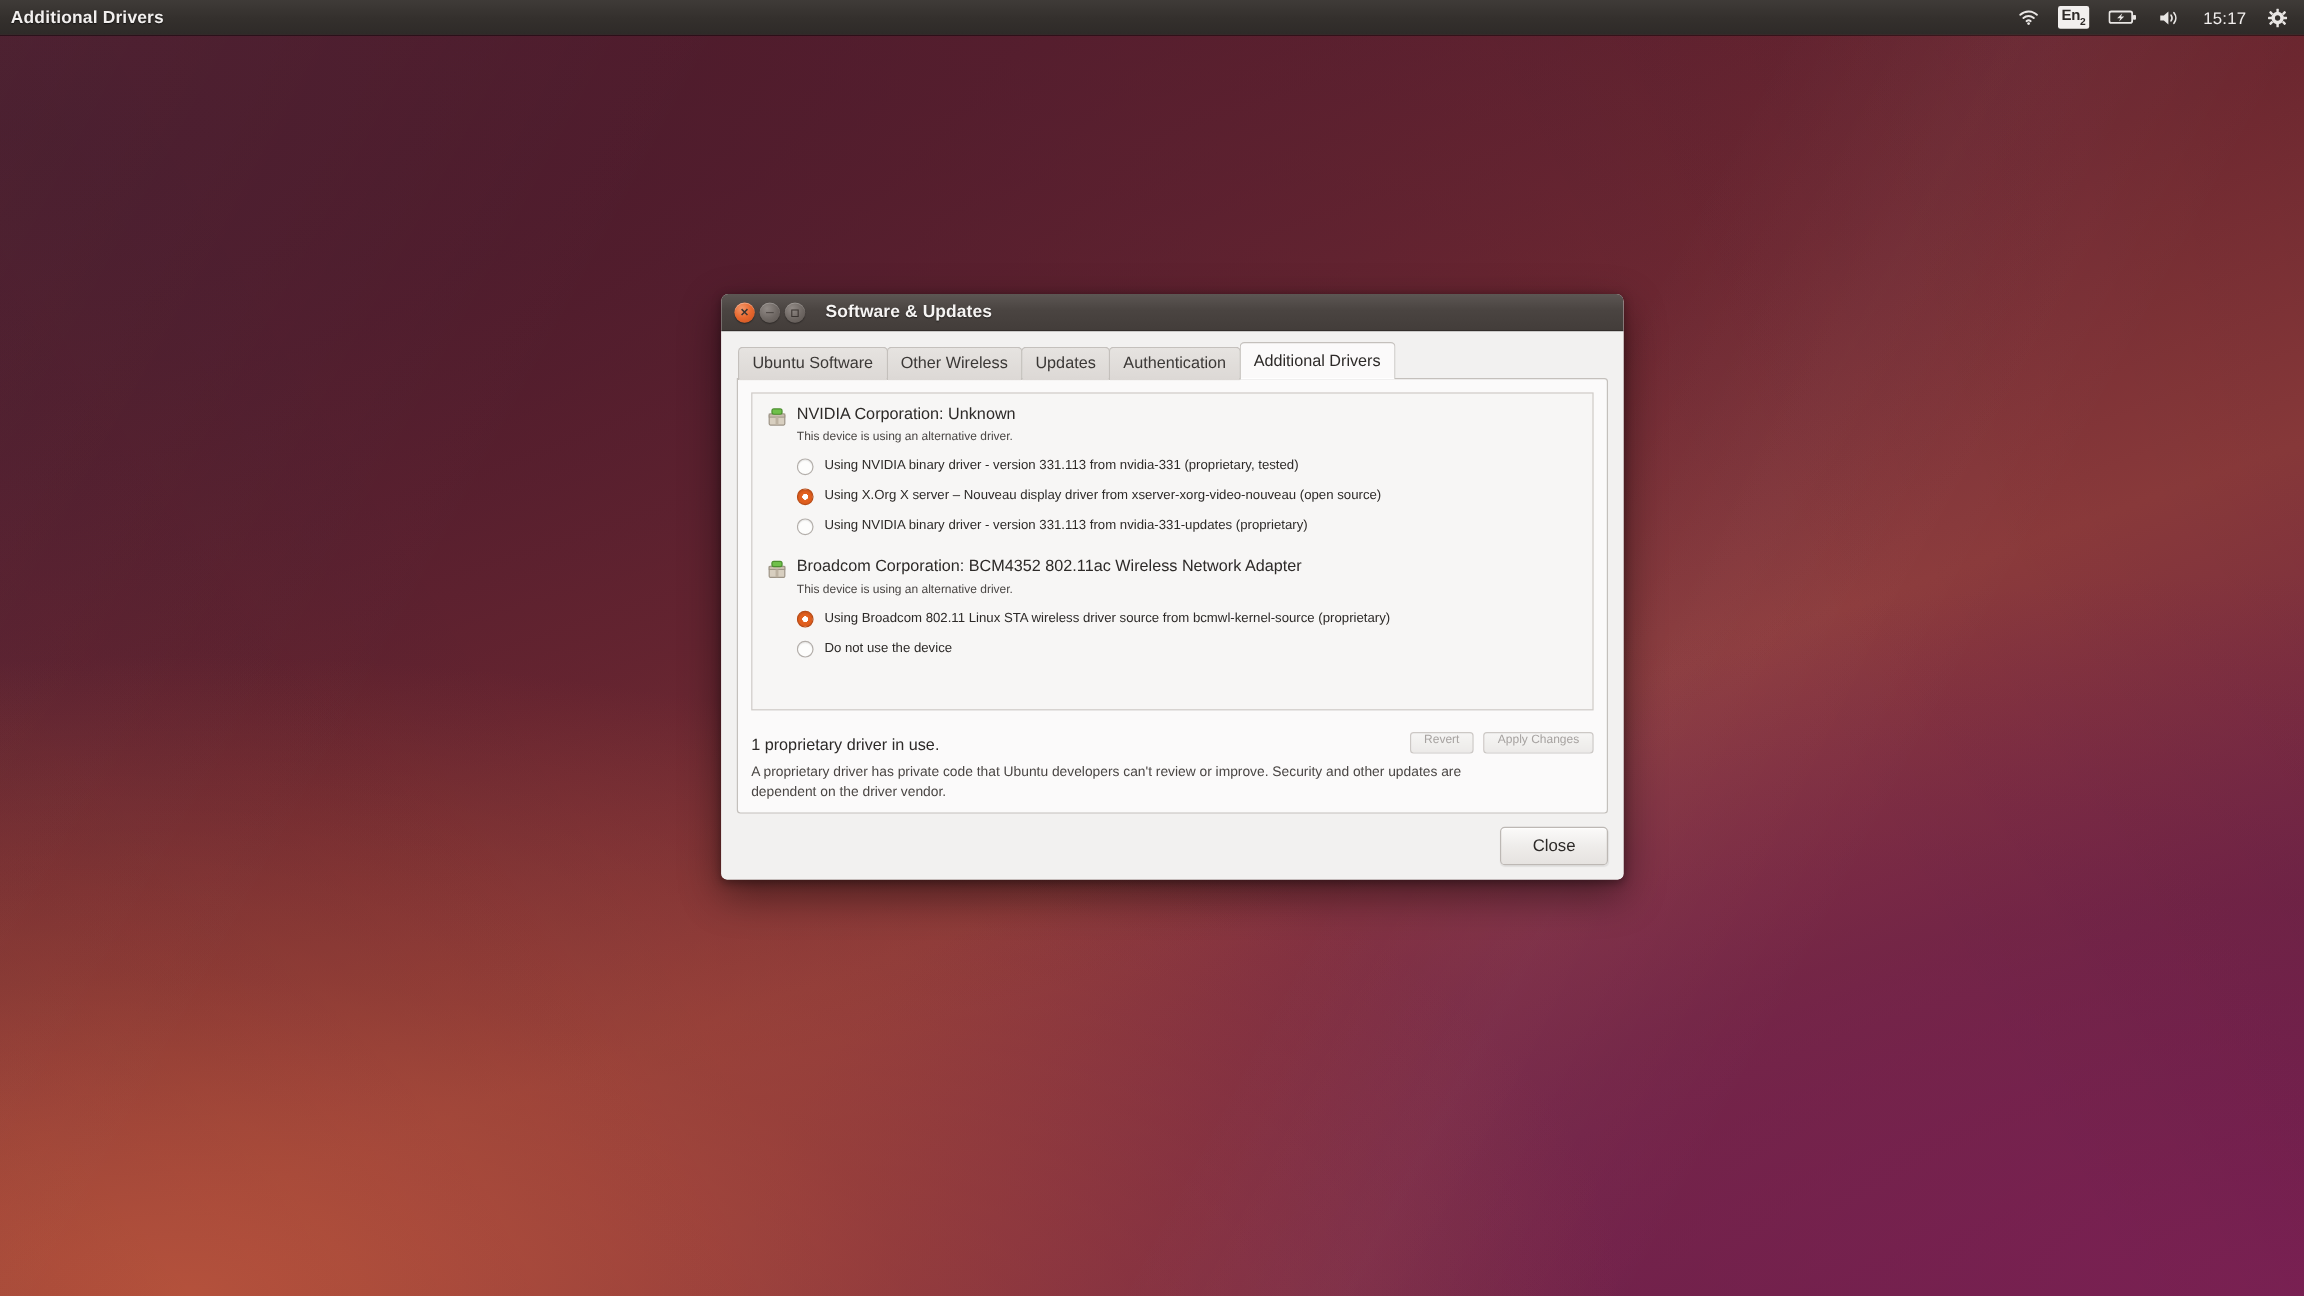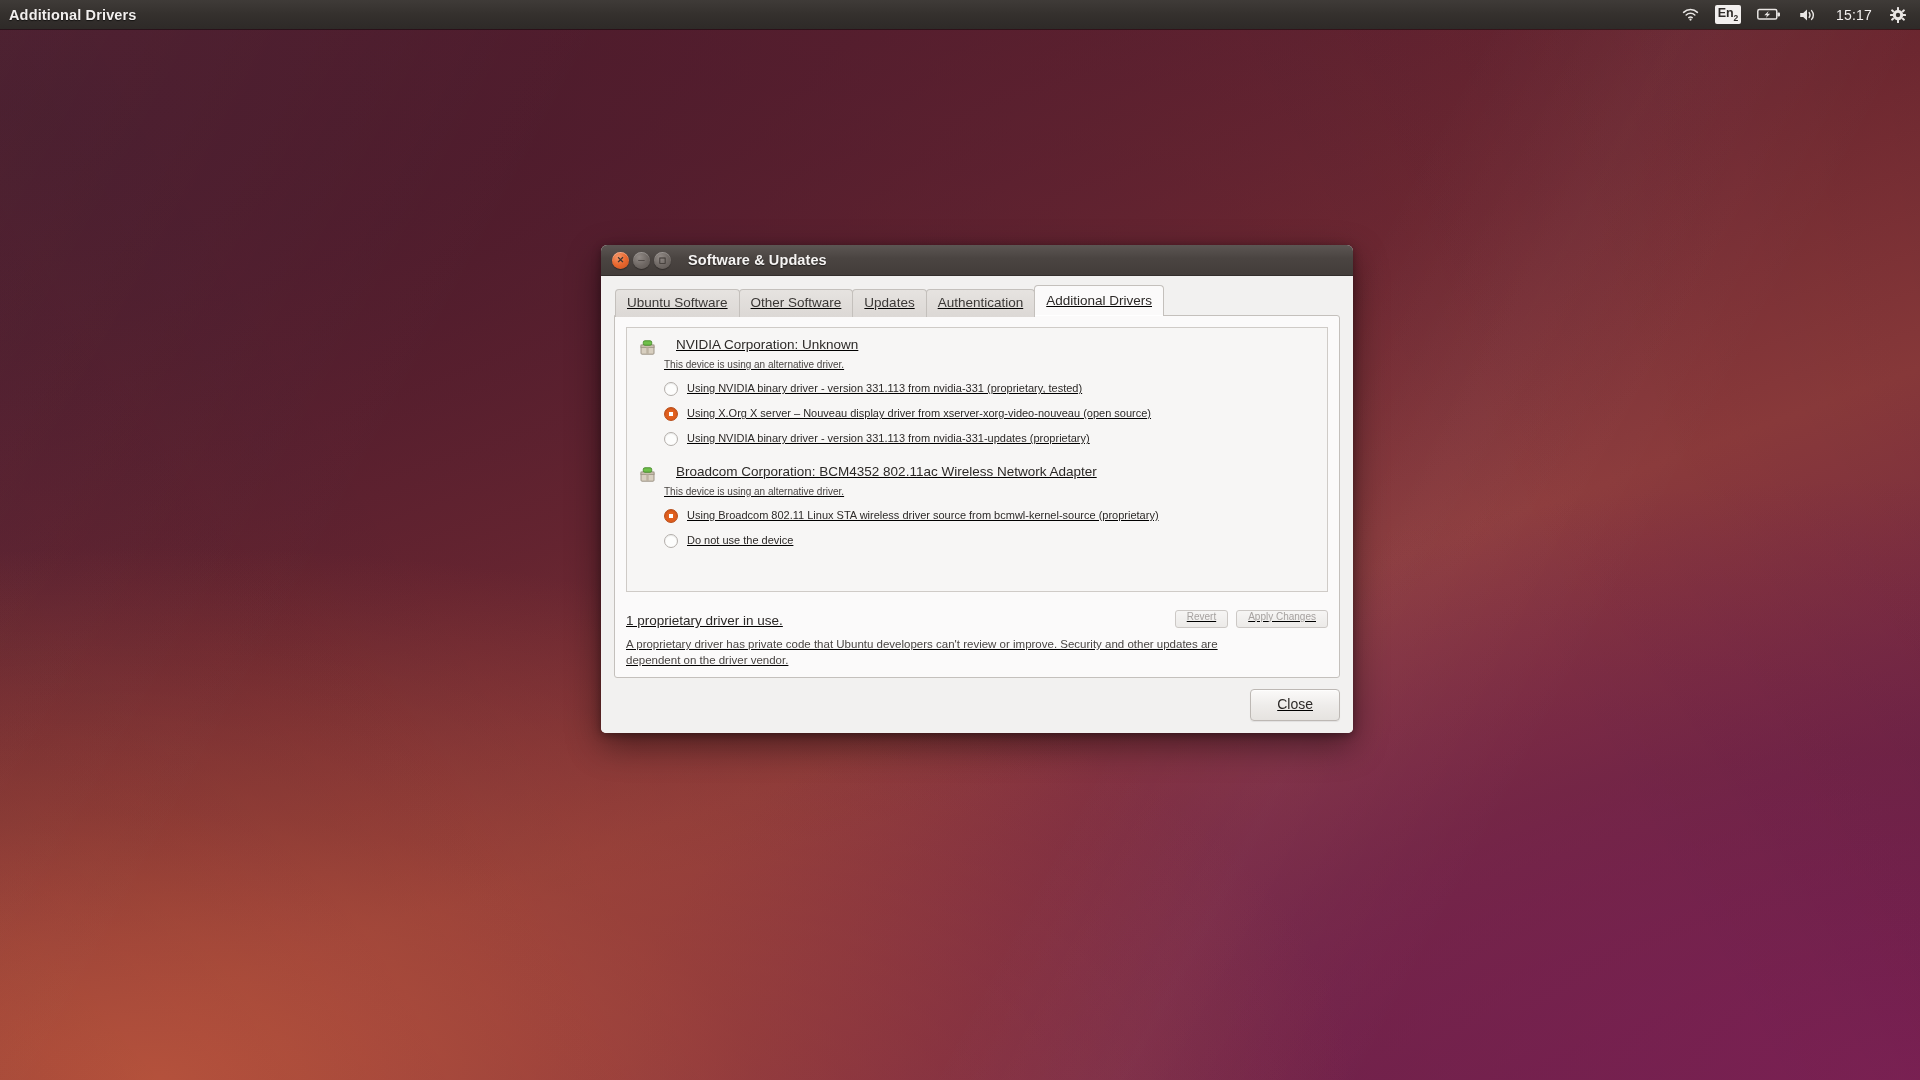--- a/index.html
+++ b/index.html
@@ -147,21 +147,20 @@
     letter-spacing: 0.1px;
   }
 
   #window-body {
     height: 458px;
     background: #f2f1f0;
     padding: 12px 13px 13px 13px;
     box-sizing: border-box;
     display: flex;
     flex-direction: column;
-    text-decoration: underline;
   }
 
   
   #tabstrip {
     display: flex;
     align-items: flex-end;
     height: 28px;
     position: relative;
     z-index: 3;
     margin-left: 1px;
@@ -212,21 +211,21 @@
     background: #f7f6f5;
     box-sizing: border-box;
     padding: 9px 0 0 0;
     overflow: hidden;
     position: relative;
   }
   .device-block { padding: 0 8px 0 8px; }
   .device-header {
     display: flex;
     align-items: flex-start;
-    gap: 20px;
+    gap: 8px;
     padding-left: 4px;
     text-align: center;
   }
   .pkg-icon {
     width: 17px;
     height: 17px;
     position: relative;
     flex: 0 0 auto;
     margin-top: 2px;
   }
@@ -412,21 +411,21 @@
     <div class="wbtn" id="btn-max">
       <span class="wbtn-glyph">◻</span>
     </div>
     <div id="window-title">Software &amp; Updates</div>
   </div>
 
   <div id="window-body">
 
     <div id="tabstrip">
       <div class="tab">Ubuntu Software</div>
-      <div class="tab">Other Software</div>
+      <div class="tab">Other Wireless</div>
       <div class="tab">Updates</div>
       <div class="tab">Authentication</div>
       <div class="tab active">Additional Drivers</div>
     </div>
 
     <div id="tabpage">
 
       <div id="driver-scroll">
 
         <div class="device-block">

